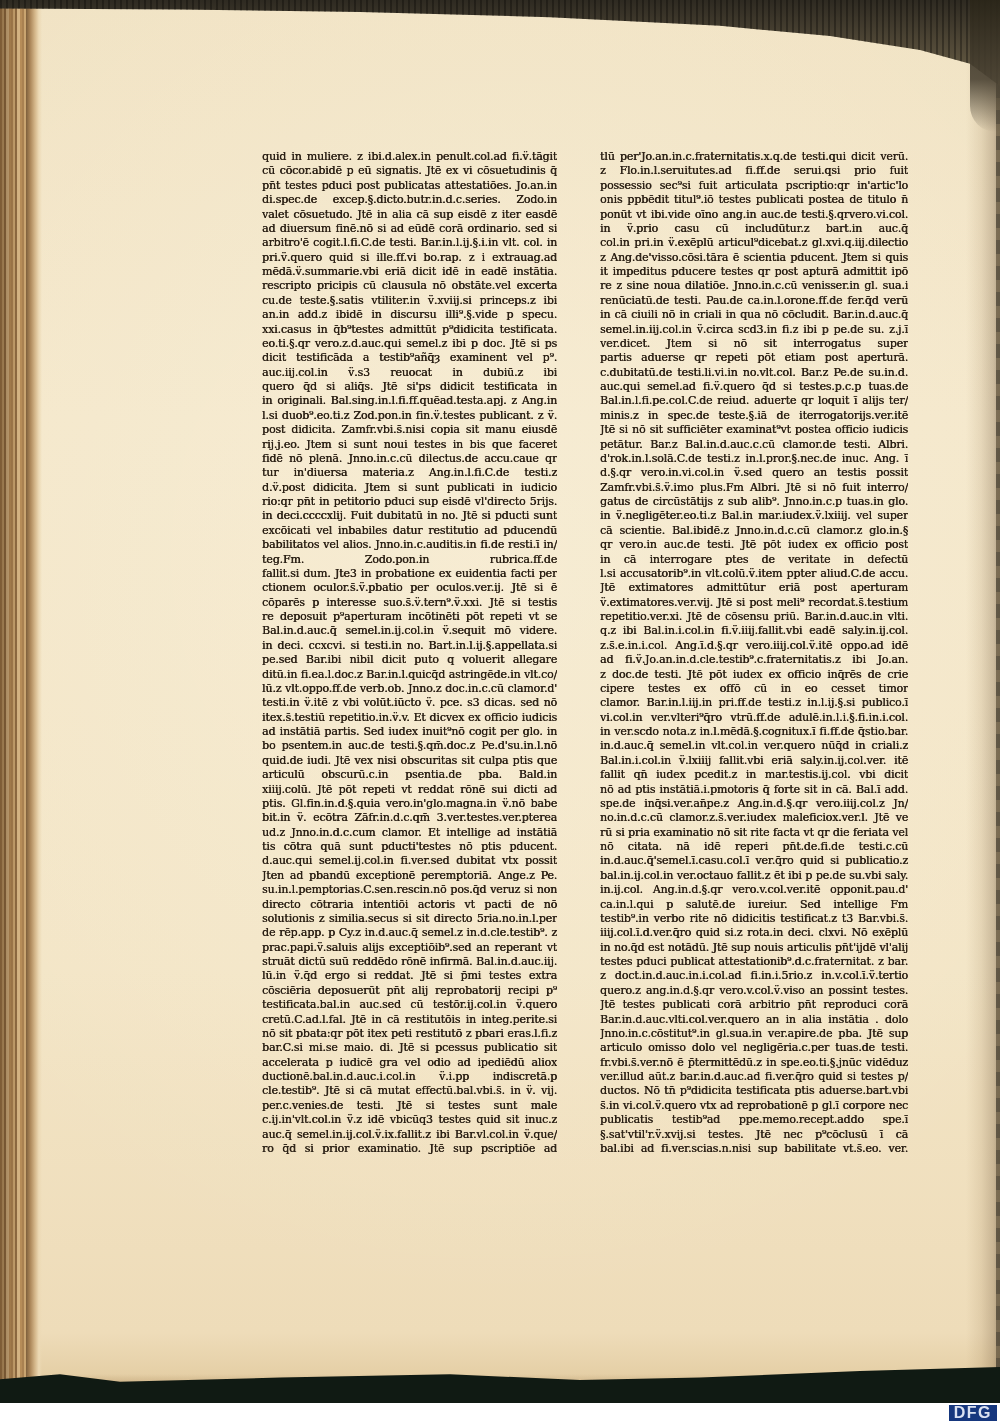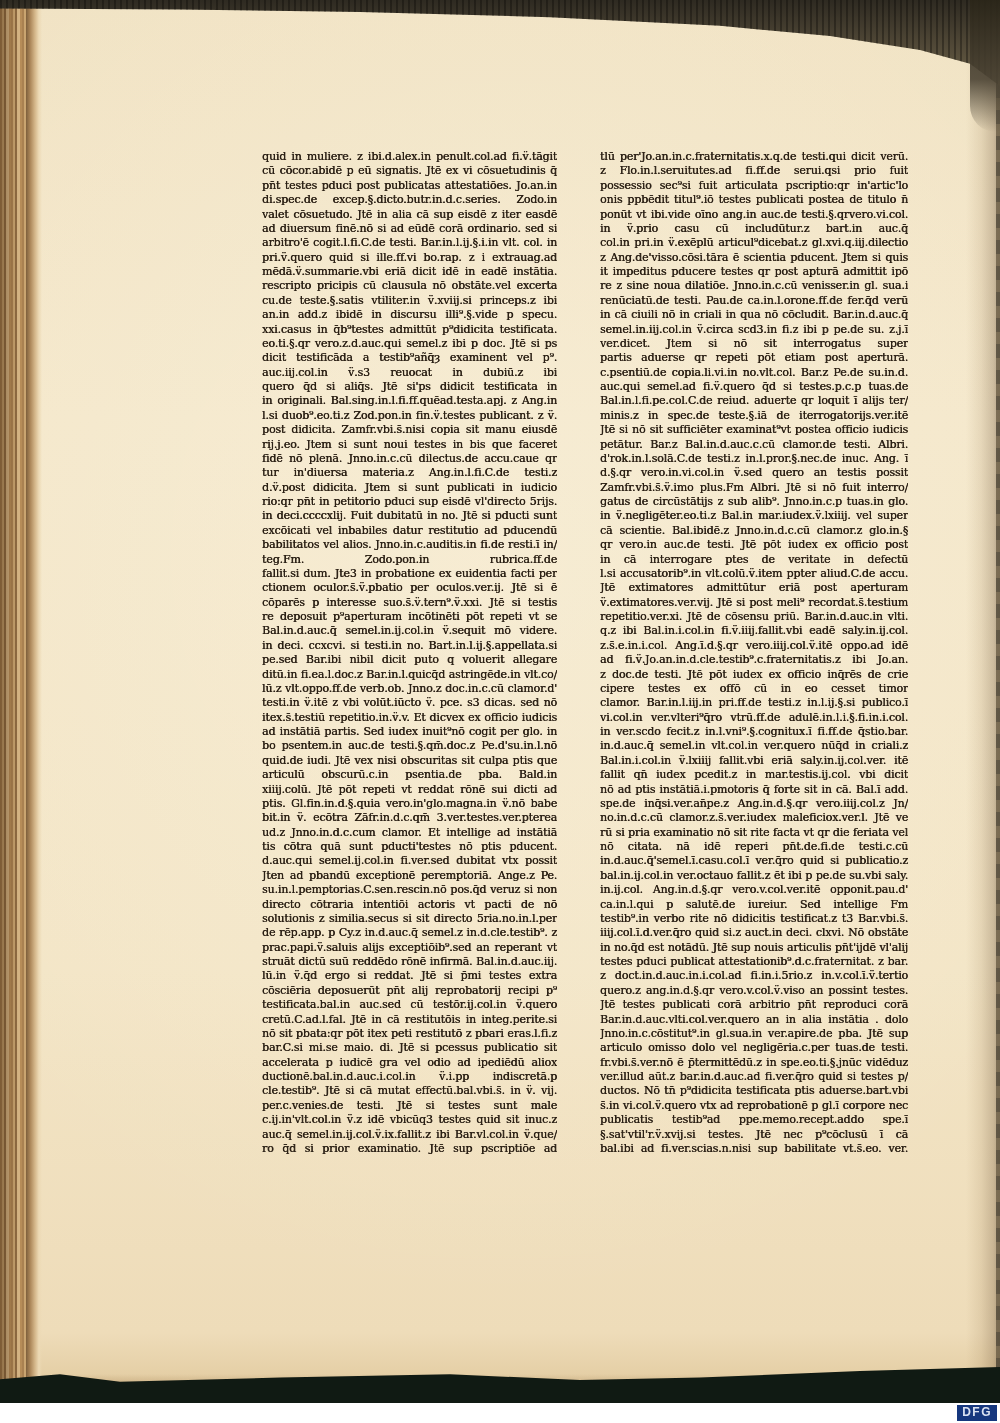--- a/index.html
+++ b/index.html
@@ -63,21 +63,21 @@
   
   #credit-bar{
     position:absolute;left:0;top:1403px;width:1000px;height:20px;background:#ffffff;
     display:flex;align-items:center;justify-content:flex-end;
     font-family:"Liberation Sans", sans-serif;font-size:12.5px;font-weight:bold;color:#111;
   }
   #credit-text{white-space:nowrap;letter-spacing:.1px;margin-top:48px;}
   #dfg-logo{
     margin-left:5px;margin-right:3px;
     background:#16377e;color:#dbe2f2;
-    font-size:12px;font-weight:bold;letter-spacing:1.5px;
+    font-size:16px;font-weight:bold;letter-spacing:1.5px;
     padding:1px 5px 2px 5px;line-height:13px;
   }
   
   .col{
     position:absolute;top:150px;
     color:#2b2015;
     font-size:11px;line-height:14.38px;
     text-shadow:0.35px 0 0 currentColor;
     letter-spacing:-0.15px;
   }
@@ -177,21 +177,21 @@
       <div class="tl">in v̈.prio casu cū includūtur.z bart.in auc.q̄ semel.asipenl'.</div>
       <div class="tl">col.in pri.in v̈.exēplū articul⁹dicebat.z gl.xvi.q.iij.dilectio</div>
       <div class="tl">z Ang.de'visso.cōsi.tāra ē scientia pducent. Jtem si quis fu/</div>
       <div class="tl">it impeditus pducere testes qr post apturā admittit ipō iu/</div>
       <div class="tl">re z sine noua dilatiōe. Jnno.in.c.cū venisser.in gl. sua.i v̈.</div>
       <div class="tl">renūciatū.de testi. Pau.de ca.in.l.orone.ff.de fer.q̄d verū ē</div>
       <div class="tl">in cā ciuili nō in criali in qua nō cōcludit. Bar.in.d.auc.q̄</div>
       <div class="tl">semel.in.iij.col.in v̈.circa scd3.in fi.z ibi p pe.de su. z.j.ī eo.</div>
       <div class="tl">ver.dicet. Jtem si nō sit interrogatus super interrogatorijs</div>
       <div class="tl">partis aduerse qr repeti pōt etiam post aperturā. Jo.an.in</div>
-      <div class="tl">c.psentiū.de copia.li.vi.in no.vlt.col. Bar.z Pe.de su.in.d.</div>
+      <div class="tl">c.dubitatū.de testi.li.vi.in no.vlt.col. Bar.z Pe.de su.in.d.</div>
       <div class="tl">auc.qui semel.ad fi.v̈.quero q̄d si testes.p.c.p tuas.de testi.</div>
       <div class="tl">Bal.in.l.fi.pe.col.C.de reiud. aduerte qr loquit ī alijs ter/</div>
       <div class="tl">minis.z in spec.de teste.§.iā de iterrogatorijs.ver.itē caute.</div>
       <div class="tl">Jtē si nō sit sufficiēter examinat⁹vt postea officio iudicis re</div>
       <div class="tl">petātur. Bar.z Bal.in.d.auc.c.cū clamor.de testi. Albri.</div>
       <div class="tl">d'rok.in.l.solā.C.de testi.z in.l.pror.§.nec.de inuc. Ang. ī</div>
       <div class="tl">d.§.qr vero.in.vi.col.in v̈.sed quero an testis possit reperi.</div>
       <div class="tl">Zamfr.vbi.s̄.v̈.imo plus.Fm Albri. Jtē si nō fuit interro/</div>
       <div class="tl">gatus de circūstātijs z sub alib⁹. Jnno.in.c.p tuas.in glo.</div>
       <div class="tl">in v̈.negligēter.eo.ti.z Bal.in mar.iudex.v̈.lxiiij. vel super</div>
@@ -202,35 +202,35 @@
       <div class="tl">Jtē extimatores admittūtur eriā post aperturam testium.s̄</div>
       <div class="tl">v̈.extimatores.ver.vij. Jtē si post meli⁹ recordat.s̄.testium</div>
       <div class="tl">repetitio.ver.xi. Jtē de cōsensu priū. Bar.in.d.auc.in vlti.</div>
       <div class="tl">q.z ibi Bal.in.i.col.in fi.v̈.iiij.fallit.vbi eadē saly.in.ij.col.</div>
       <div class="tl">z.s̄.e.in.i.col. Ang.ī.d.§.qr vero.iiij.col.v̈.itē oppo.ad idē</div>
       <div class="tl">ad fi.v̈.Jo.an.in.d.cle.testib⁹.c.fraternitatis.z ibi Jo.an.</div>
       <div class="tl">z doc.de testi. Jtē pōt iudex ex officio inq̄rēs de crie q̄ūq3 re</div>
       <div class="tl">cipere testes ex offō cū in eo cesset timor subornatiōis.d.c.cū</div>
       <div class="tl">clamor. Bar.in.l.iij.in pri.ff.de testi.z in.l.ij.§.si publico.ī</div>
       <div class="tl">vi.col.in ver.vlteri⁹q̄ro vtrū.ff.de adulē.in.l.i.§.fi.in.i.col.</div>
-      <div class="tl">in ver.scdo fecit.z in.l.vni⁹.§.cognitux.ī fi.ff.de q̄stio.bar.</div>
+      <div class="tl">in ver.scdo nota.z in.l.mēdā.§.cognitux.ī fi.ff.de q̄stio.bar.</div>
       <div class="tl">in.d.auc.q̄ semel.in vlt.col.in ver.quero nūq̄d in criali.z ibi</div>
       <div class="tl">Bal.in.i.col.in v̈.lxiiij fallit.vbi eriā saly.in.ij.col.ver. itē</div>
       <div class="tl">fallit qn̄ iudex pcedit.z in mar.testis.ij.col. vbi dicit verum</div>
       <div class="tl">nō ad ptis instātiā.i.pmotoris q̄ forte sit in cā. Bal.ī add.</div>
       <div class="tl">spe.de inq̄si.ver.an̄pe.z Ang.in.d.§.qr vero.iiij.col.z Jn/</div>
       <div class="tl">no.in.d.c.cū clamor.z.s̄.ver.iudex maleficiox.ver.l. Jtē ve</div>
       <div class="tl">rū si pria examinatio nō sit rite facta vt qr die feriata vel pte</div>
       <div class="tl">nō citata. nā idē reperi pn̄t.de.fi.de testi.c.cū cā3.eo.ti.bar.</div>
       <div class="tl">in.d.auc.q̄'semel.ī.casu.col.ī ver.q̄ro quid si publicatio.z ibi</div>
       <div class="tl">bal.in.ij.col.in ver.octauo fallit.z ēt ibi p pe.de su.vbi saly.</div>
       <div class="tl">in.ij.col. Ang.in.d.§.qr vero.v.col.ver.itē opponit.pau.d'</div>
       <div class="tl">ca.in.l.qui p salutē.de iureiur. Sed intellige Fm gl.in.d.cle.</div>
       <div class="tl">testib⁹.in verbo rite nō didicitis testificat.z t3 Bar.vbi.s̄.</div>
-      <div class="tl">iiij.col.ī.d.ver.q̄ro quid si.z auct.in deci. clxvi. Nō obstāte</div>
+      <div class="tl">iiij.col.ī.d.ver.q̄ro quid si.z rota.in deci. clxvi. Nō exēplū</div>
       <div class="tl">in no.q̄d est notādū. Jtē sup nouis articulis pn̄t'ijdē vl'alij</div>
       <div class="tl">testes pduci publicat attestationib⁹.d.c.fraternitat. z bar.</div>
       <div class="tl">z doct.in.d.auc.in.i.col.ad fi.in.i.5rio.z in.v.col.ī.v̈.tertio</div>
       <div class="tl">quero.z ang.in.d.§.qr vero.v.col.v̈.viso an possint testes.</div>
       <div class="tl">Jtē testes publicati corā arbitrio pn̄t reproduci corā iudice</div>
       <div class="tl">Bar.in.d.auc.vlti.col.ver.quero an in alia instātia . dolo</div>
       <div class="tl">Jnno.in.c.cōstitut⁹.in gl.sua.in ver.apire.de pba. Jtē sup</div>
       <div class="tl">articulo omisso dolo vel negligēria.c.per tuas.de testi. Zā/</div>
       <div class="tl">fr.vbi.s̄.ver.nō ē p̄termittēdū.z in spe.eo.ti.§.jnūc vidēduz</div>
       <div class="tl">ver.illud aūt.z bar.in.d.auc.ad fi.ver.q̄ro quid si testes p/</div>

